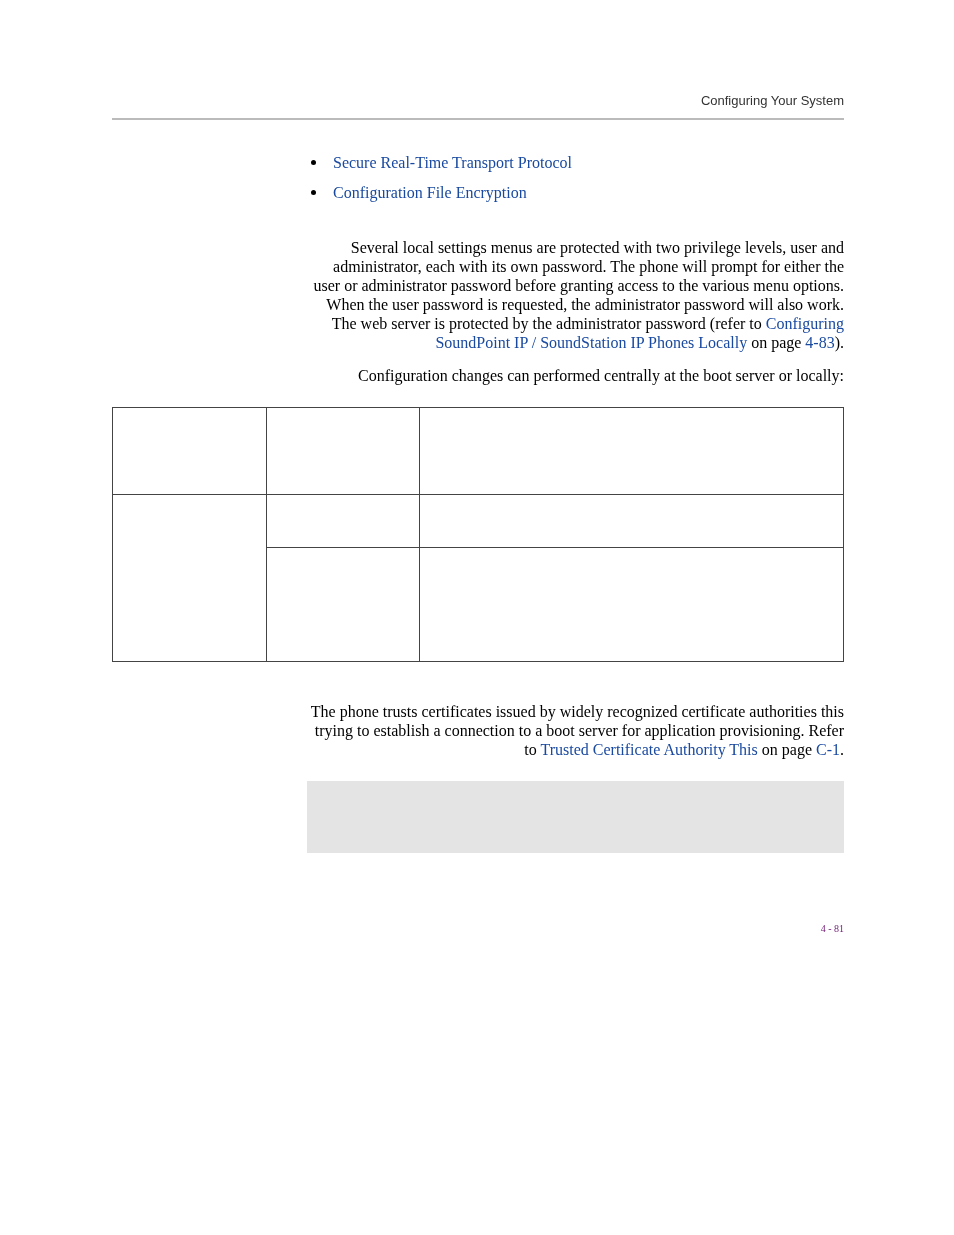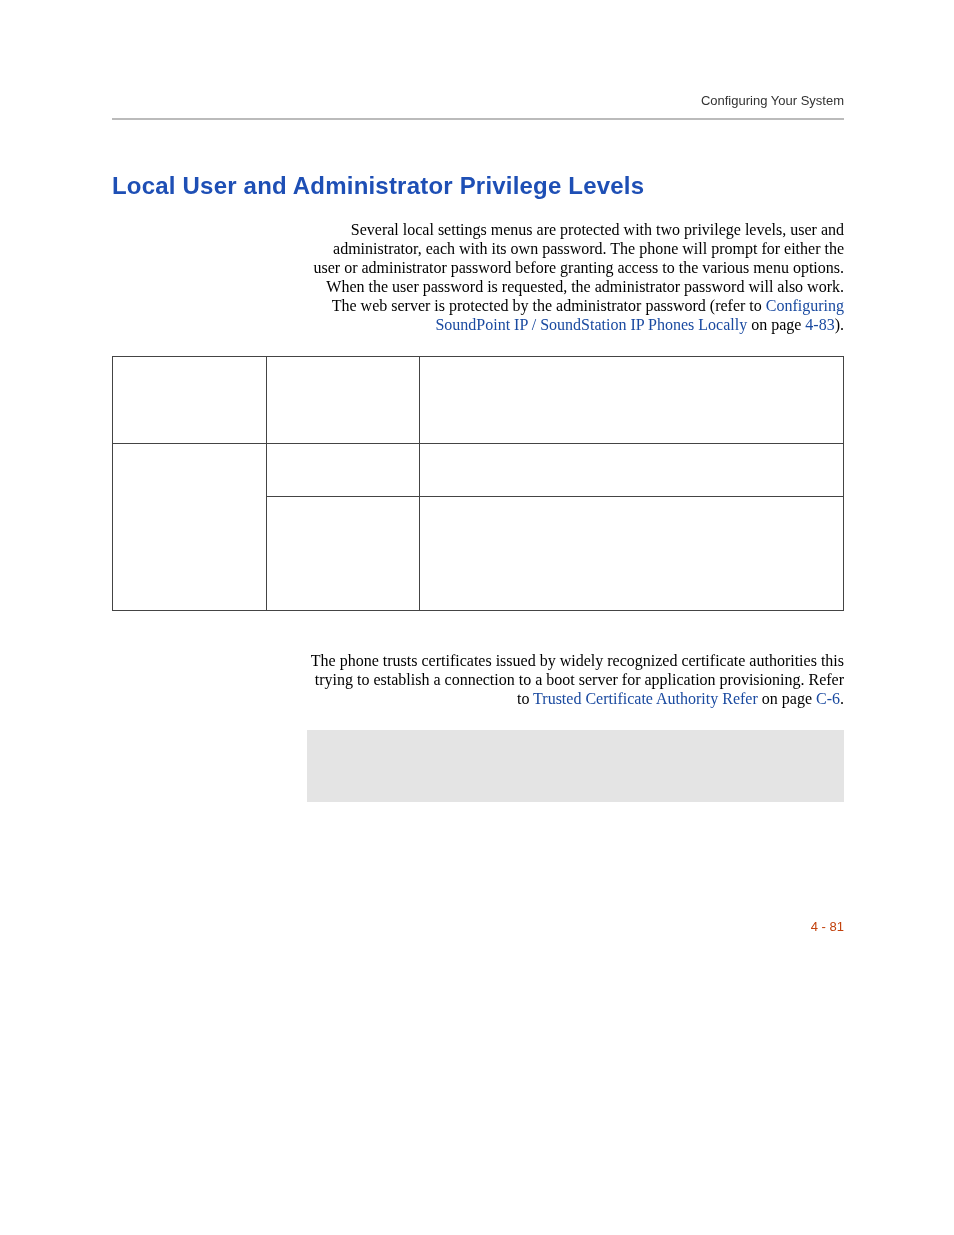--- a/index.html
+++ b/index.html
@@ -92,42 +92,54 @@
   }
   .note-box {
     background: #e4e4e4;
     height: 72px;
     margin-top: 22px;
   }
   .page-num {
     position: absolute;
     bottom: 80px;
     right: 110px;
-    font-size: 13px;
-    color: #c2410c;
-    font-family: Liberation Sans, sans-serif;
+    font-size: 10px;
+    color: #701a75;
+    font-family: Liberation Serif, serif;
   }
 </style>
 </head>
 <body>
 
 <div class="page">
 
   <div class="running-head">Configuring Your System</div>
   <div class="head-rule"></div>
 
   <div class="content">
 
+    <div class="indent-block">
+      <ul class="bullets">
+        <li>
+          <span class="dot"></span>
+          <span class="link">Secure Real-Time Transport Protocol</span>
+        </li>
+        <li>
+          <span class="dot"></span>
+          <span class="link">Configuration File Encryption</span>
+        </li>
+      </ul>
+    </div>
 
-    <h2 class="section">Local User and Administrator Privilege Levels</h2>
 
     <div class="indent-block">
       <p class="body">
         <span>Several local settings menus are protected with two privilege levels, user and administrator, each with its own password. The phone will prompt for either the user or administrator password before granting access to the various menu options. When the user password is requested, the administrator password will also work. The web server is protected by the administrator password (refer to </span><span class="link">Configuring SoundPoint IP / SoundStation IP Phones Locally</span><span> on page </span><span class="link">4-83</span><span>).</span>
       </p>
+      <p class="body">Configuration changes can performed centrally at the boot server or locally:</p>
     </div>
 
     <table class="empty">
       <tbody>
           <tr>
         <td style="width:21%; height:86px;"></td>
         <td style="width:21%;"></td>
         <td style="width:58%;"></td>
       </tr>
       <tr>
@@ -138,21 +150,21 @@
       <tr>
         <td></td>
         <td></td>
       </tr>
     </tbody>
       </table>
 
 
     <div class="indent-block">
       <p class="body">
-        <span>The phone trusts certificates issued by widely recognized certificate authorities this trying to establish a connection to a boot server for application provisioning. Refer to </span><span class="link">Trusted Certificate Authority Refer</span><span> on page </span><span class="link">C-6</span><span>.</span>
+        <span>The phone trusts certificates issued by widely recognized certificate authorities this trying to establish a connection to a boot server for application provisioning. Refer to </span><span class="link">Trusted Certificate Authority This</span><span> on page </span><span class="link">C-1</span><span>.</span>
       </p>
 
       <div class="note-box"></div>
     </div>
 
   </div>
 
   <div class="page-num">4 - 81</div>
 
 </div>

